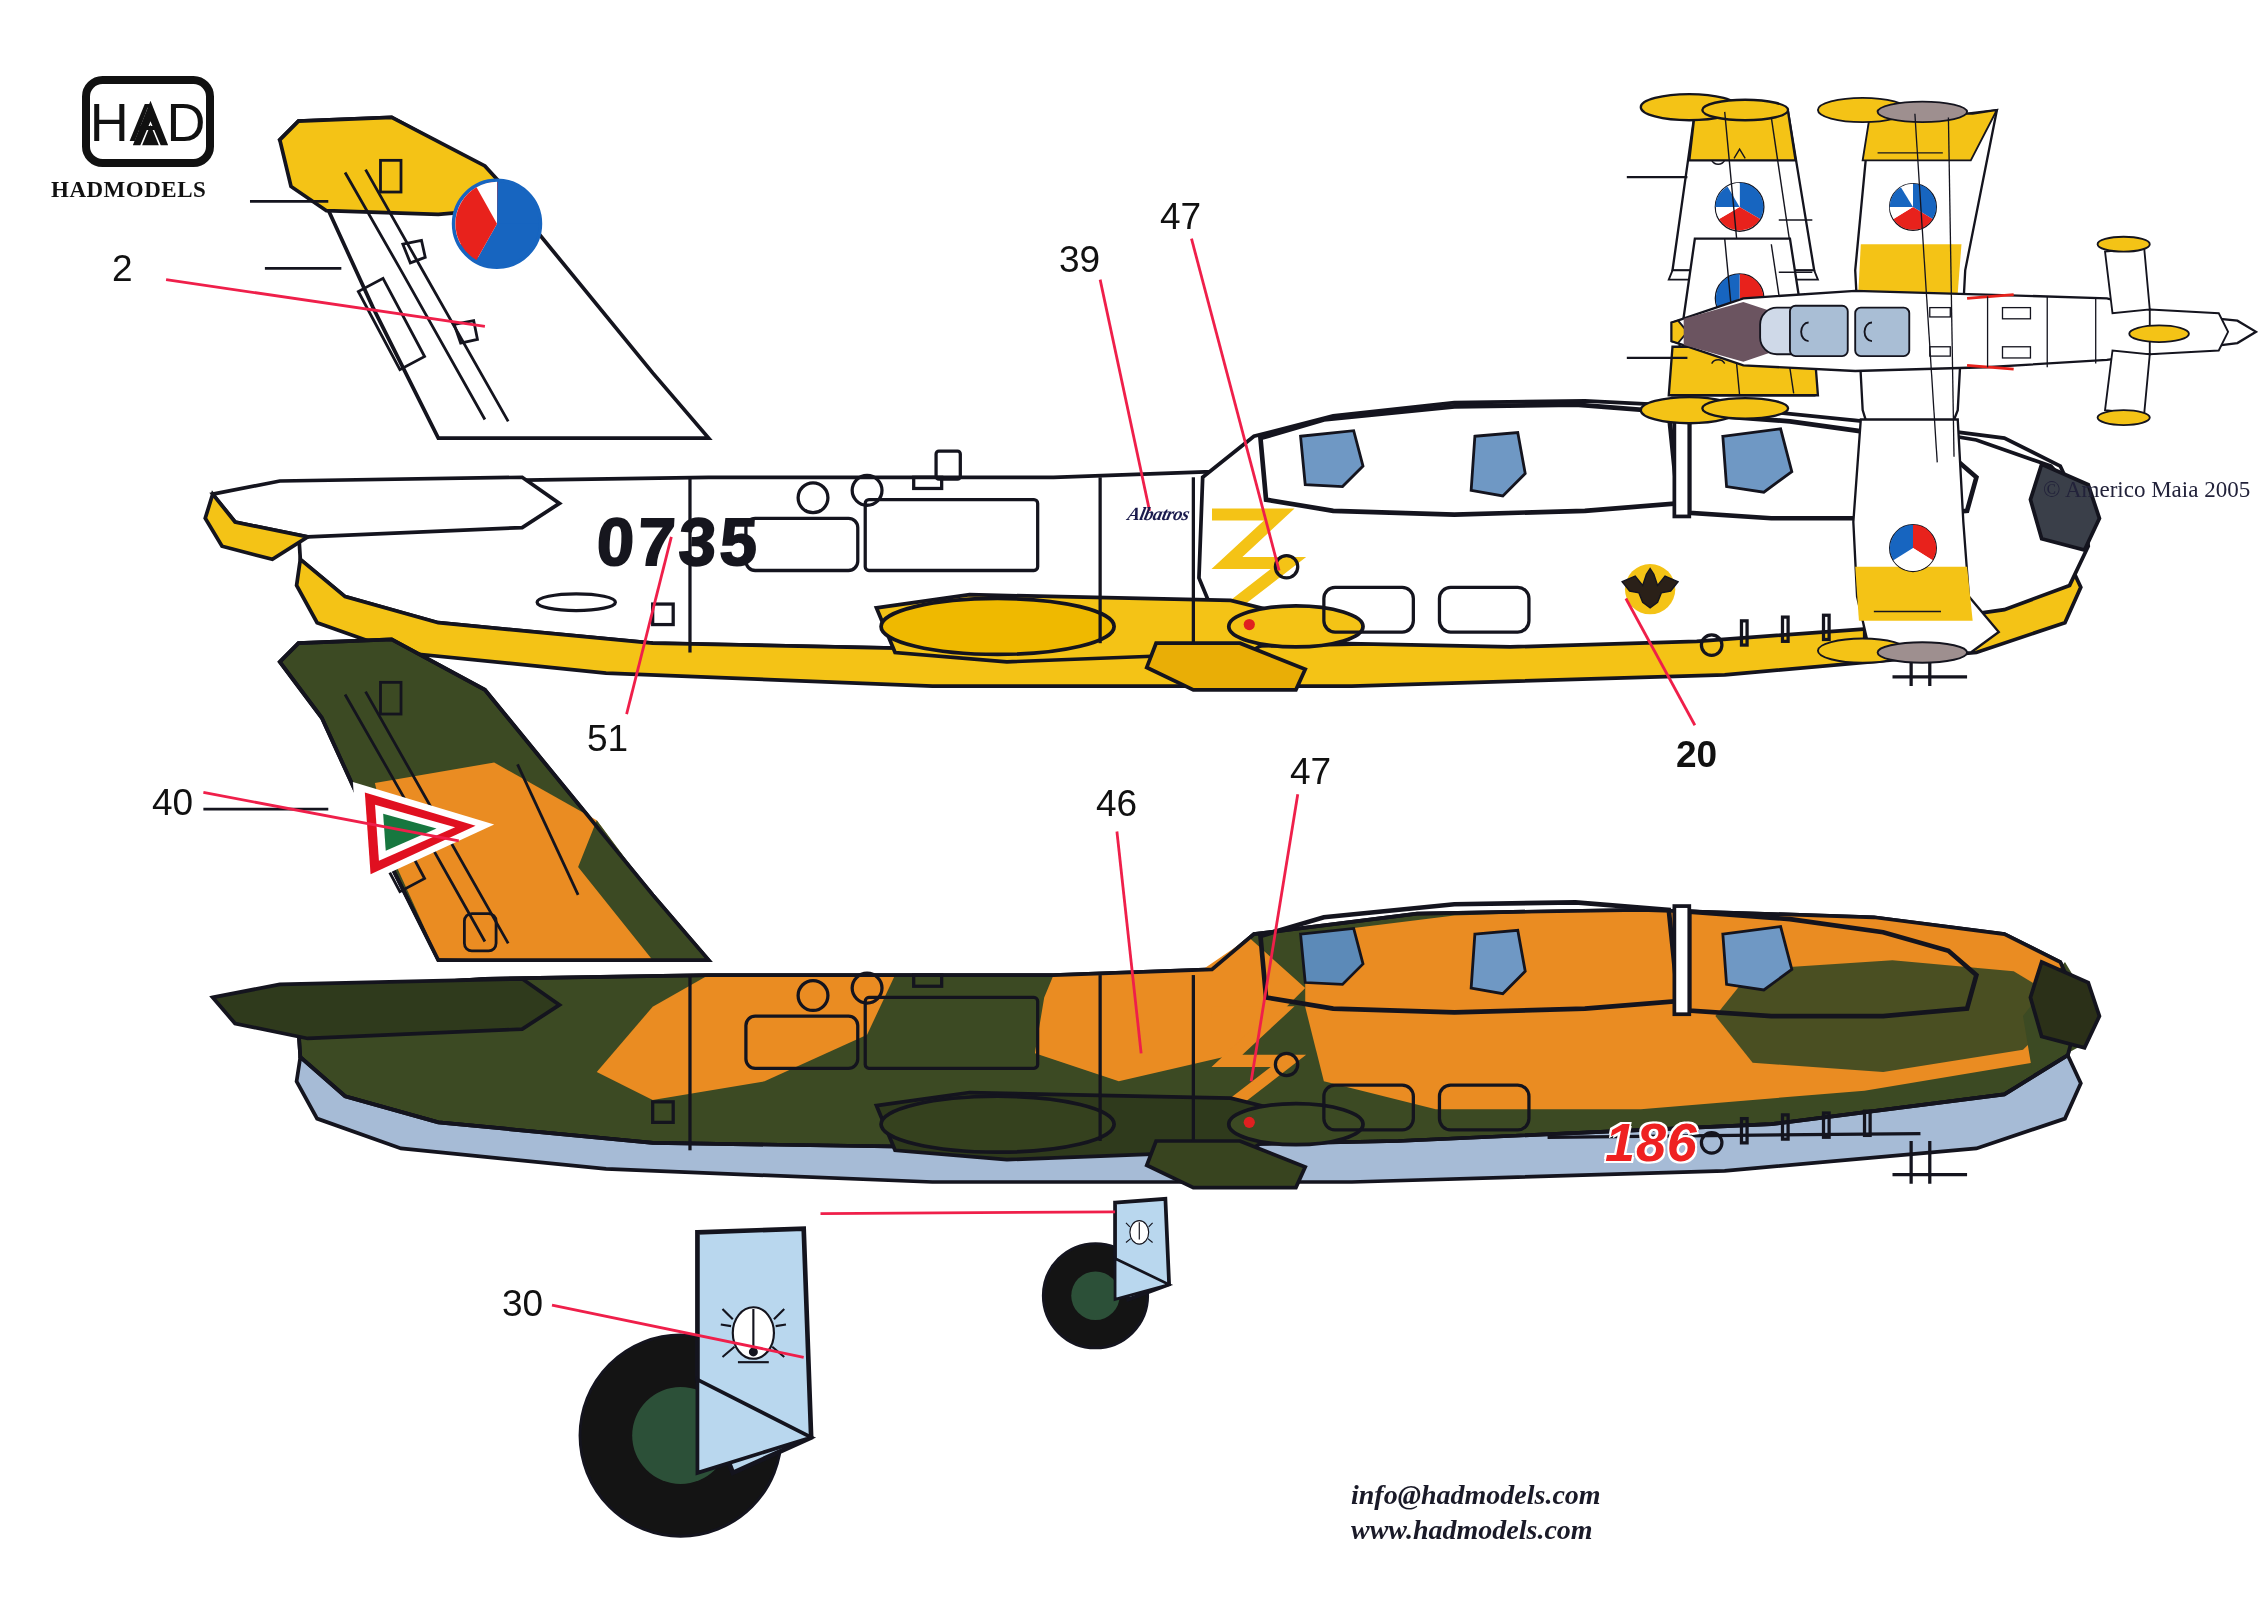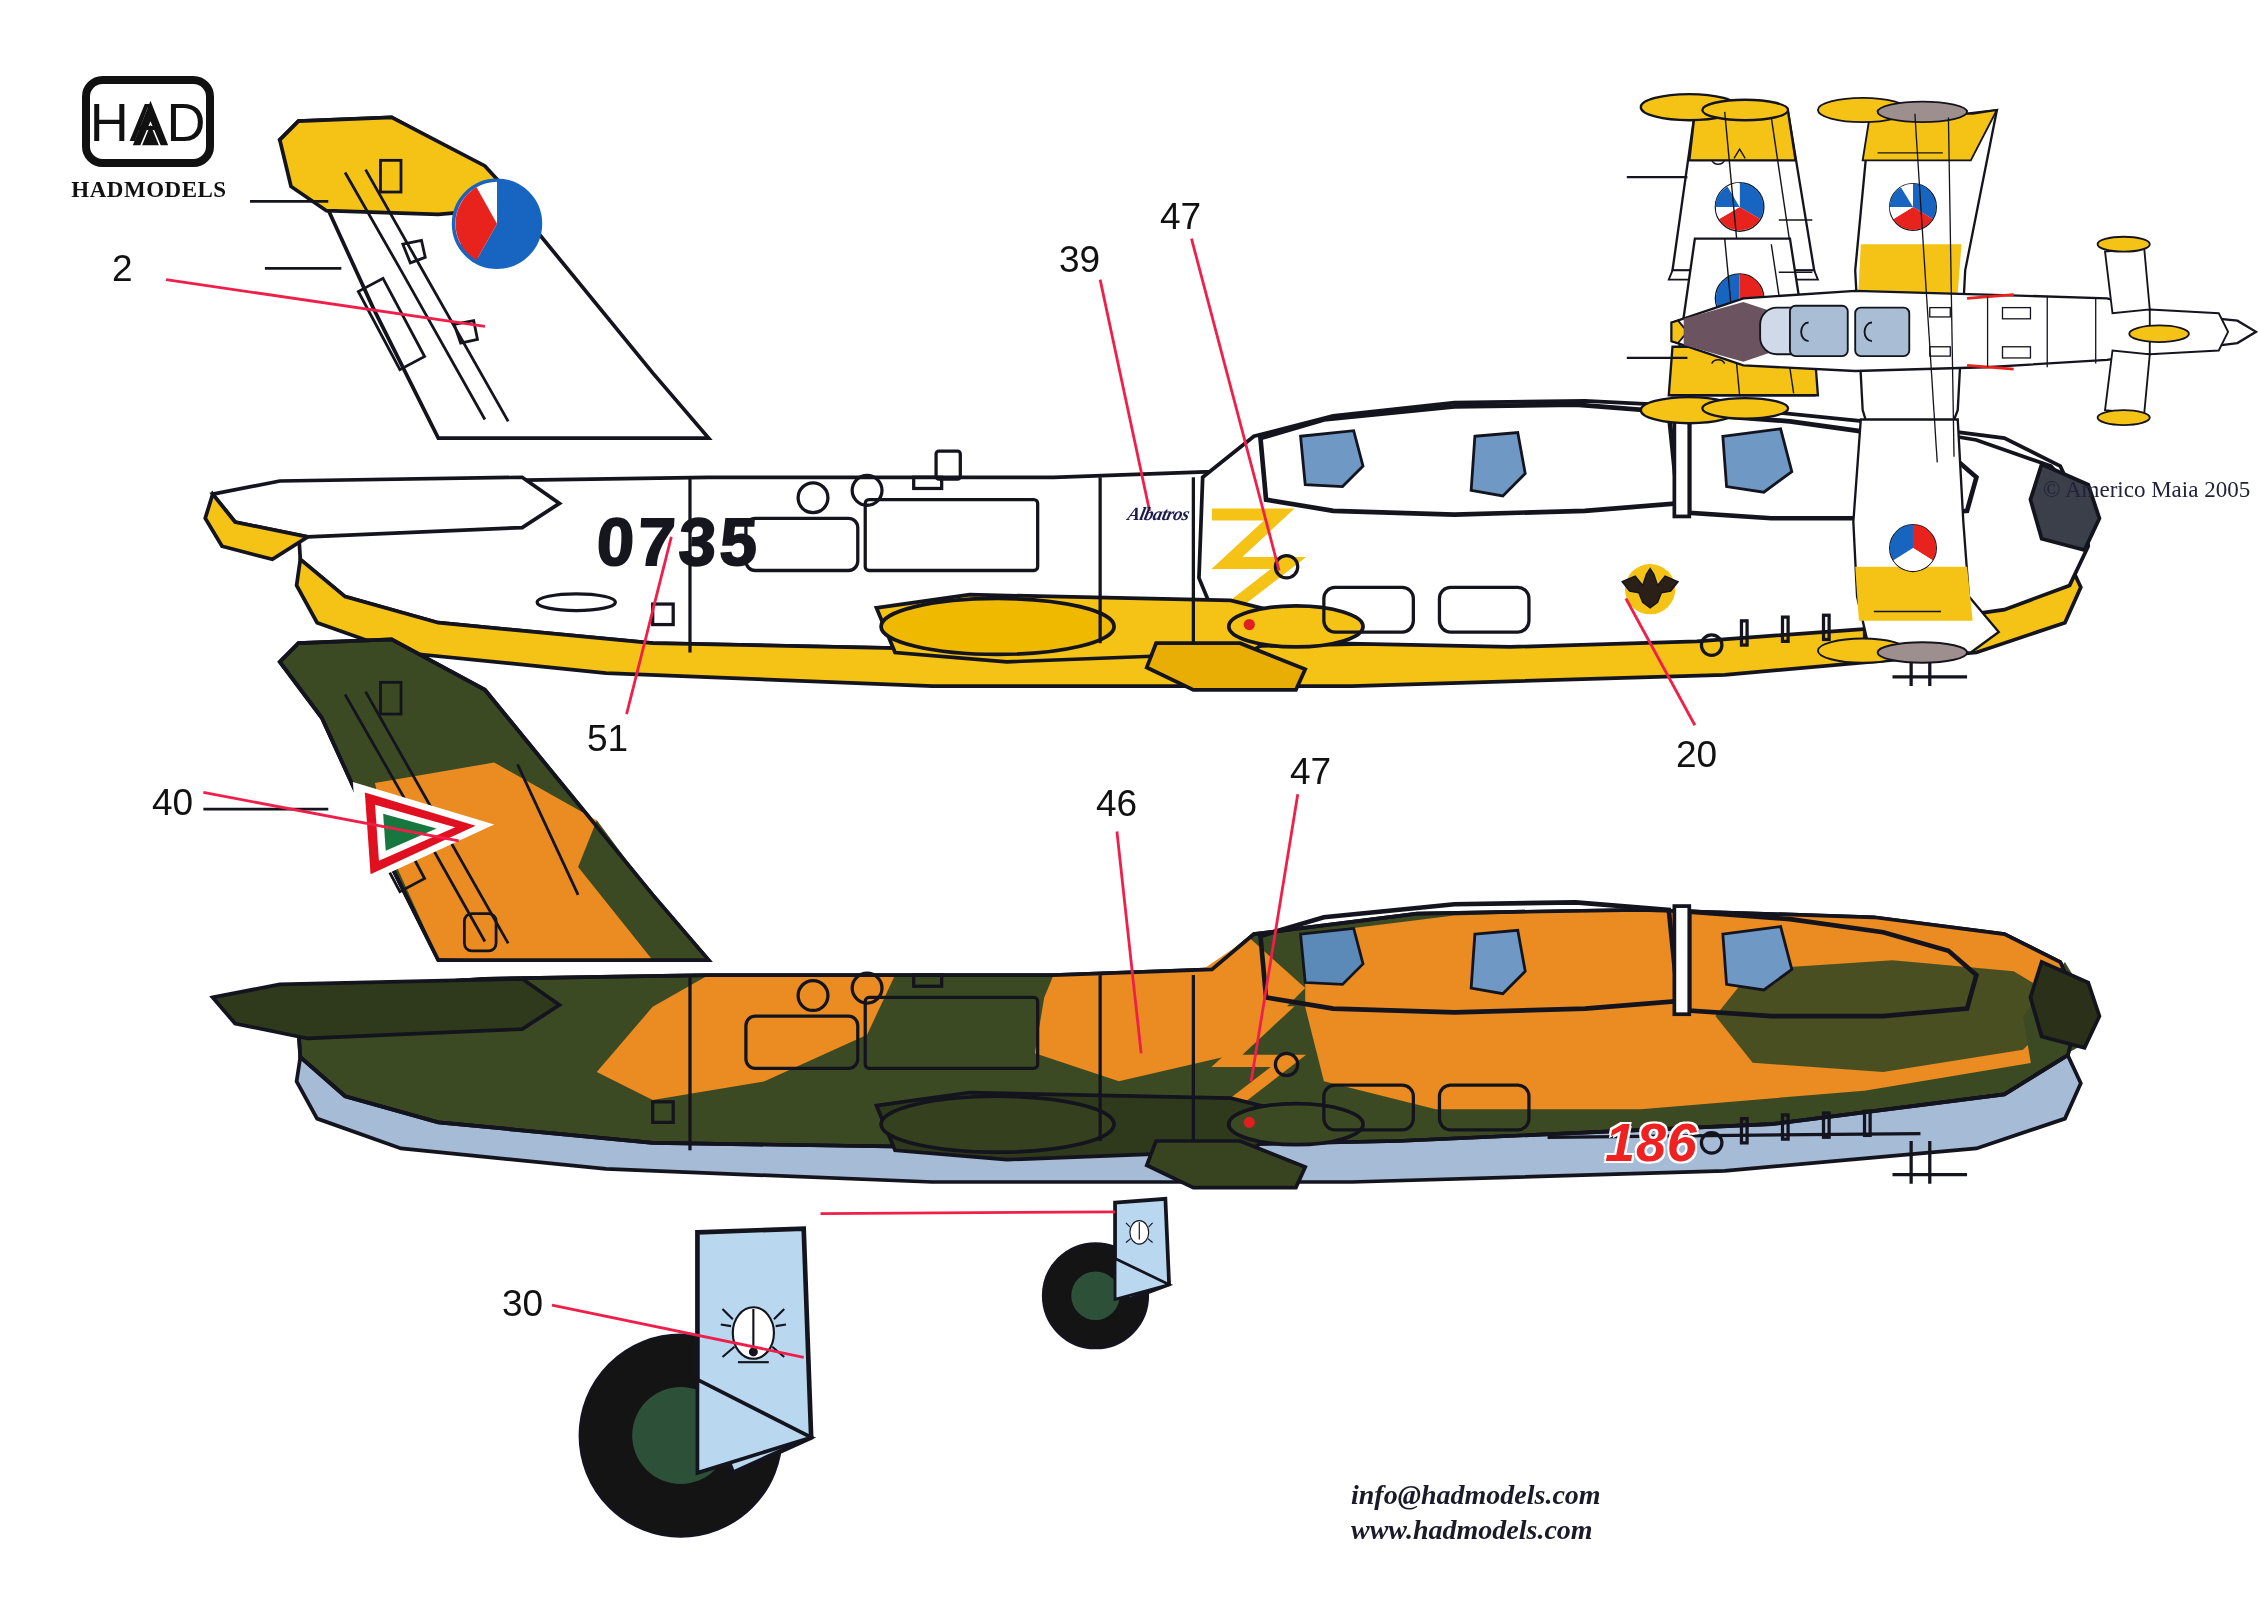--- a/index.html
+++ b/index.html
@@ -30,21 +30,21 @@
     position:absolute; inset:0;
     display:flex; align-items:center; justify-content:center;
     font-family:"Liberation Sans", sans-serif;
     font-weight:400;
     font-size:54px;
     letter-spacing:0.9px;
     color:#111;
   }
   #brandname{
     position:absolute; left:51px; top:177px;
-    width:196px; text-align:center;
+    width:196px; 
     font-family:"Liberation Serif", serif;
     font-weight:bold;
     font-size:23px;
     letter-spacing:0.5px;
     color:#111;
   }
   
   .callout{
     position:absolute;
     font-family:"Liberation Sans", sans-serif;
@@ -513,21 +513,21 @@
   <div id="brandname">HADMODELS</div>
 
   <div id="serial-top">0735</div>
   <div id="albatros-script">Albatros</div>
   <div id="serial-bottom">186</div>
 
   <div class="callout" style="left:112px;  top:250px;">2</div>
   <div class="callout" style="left:1059px; top:241px;">39</div>
   <div class="callout" style="left:1160px; top:198px;">47</div>
   <div class="callout" style="left:587px;  top:720px;">51</div>
-  <div class="callout" style="left:1676px; top:736px;">20</div>
+  <div class="callout" style="left:1676px; top:736px;font-weight:bold;">20</div>
   <div class="callout" style="left:152px;  top:766px;margin-top:18px;">40</div>
   <div class="callout" style="left:1096px; top:785px;">46</div>
   <div class="callout" style="left:1290px; top:753px;">47</div>
   <div class="callout" style="left:502px;  top:1285px;">30</div>
 
   <div id="copyline" class="copyright">© Americo Maia 2005</div>
 
   <div id="contact1" class="footline">info@hadmodels.com</div>
   <div id="contact2" class="footline">www.hadmodels.com</div>
 

